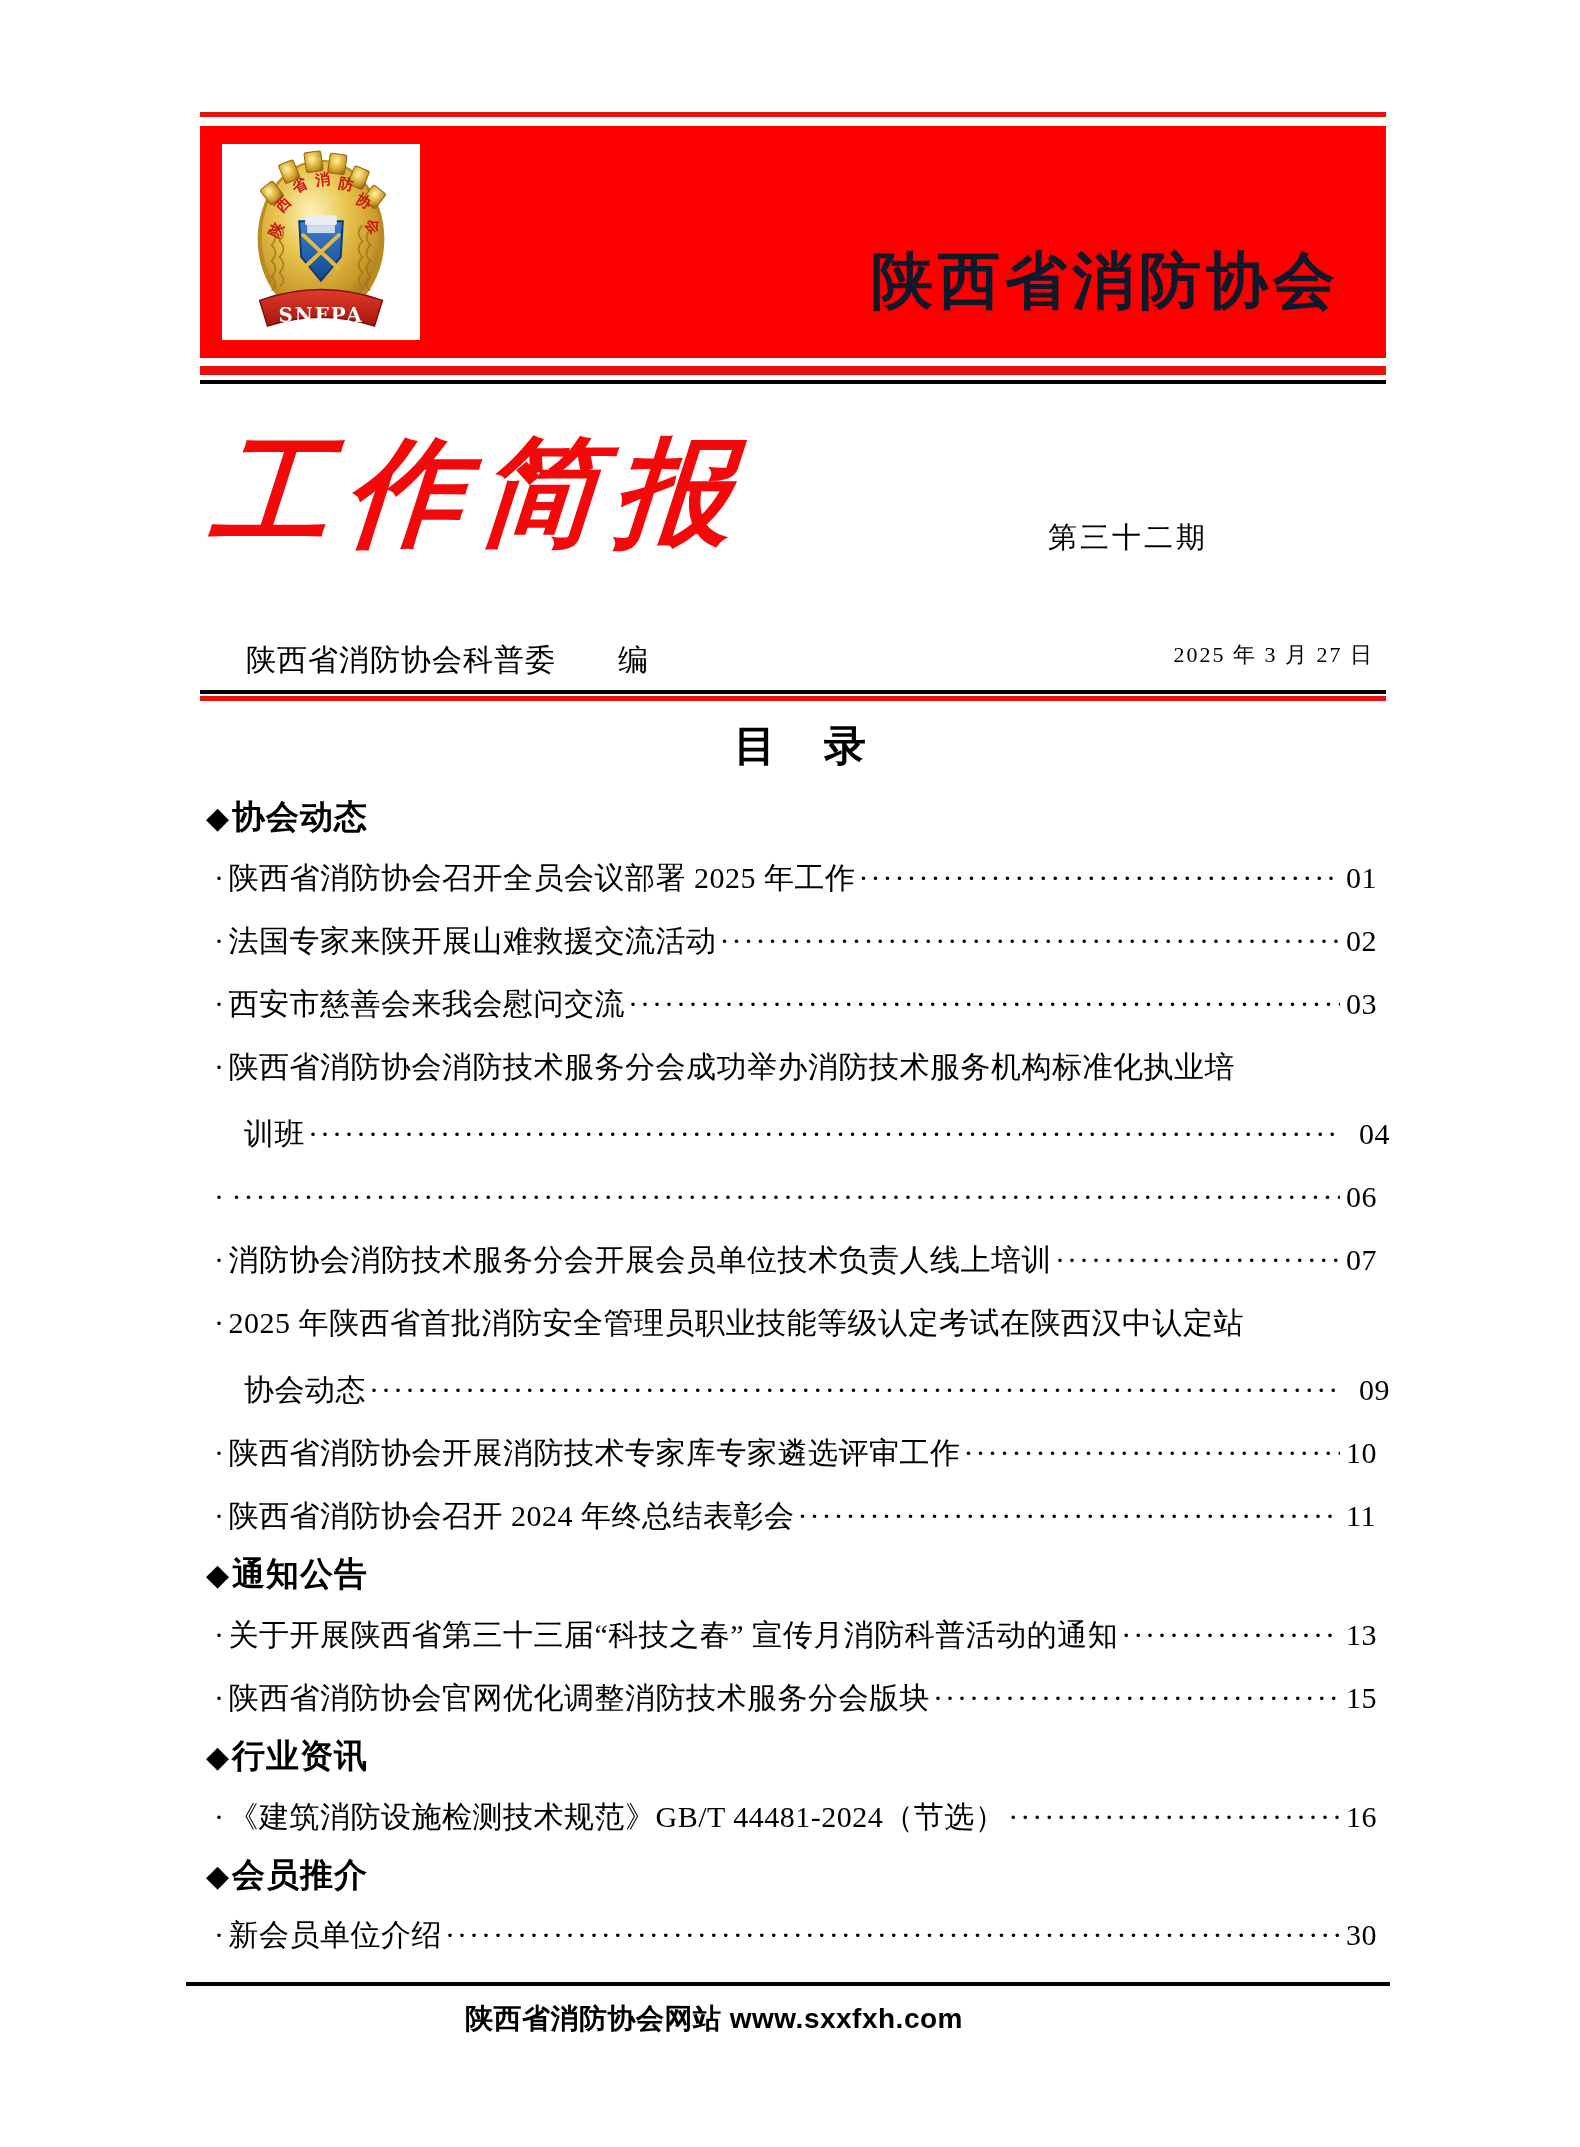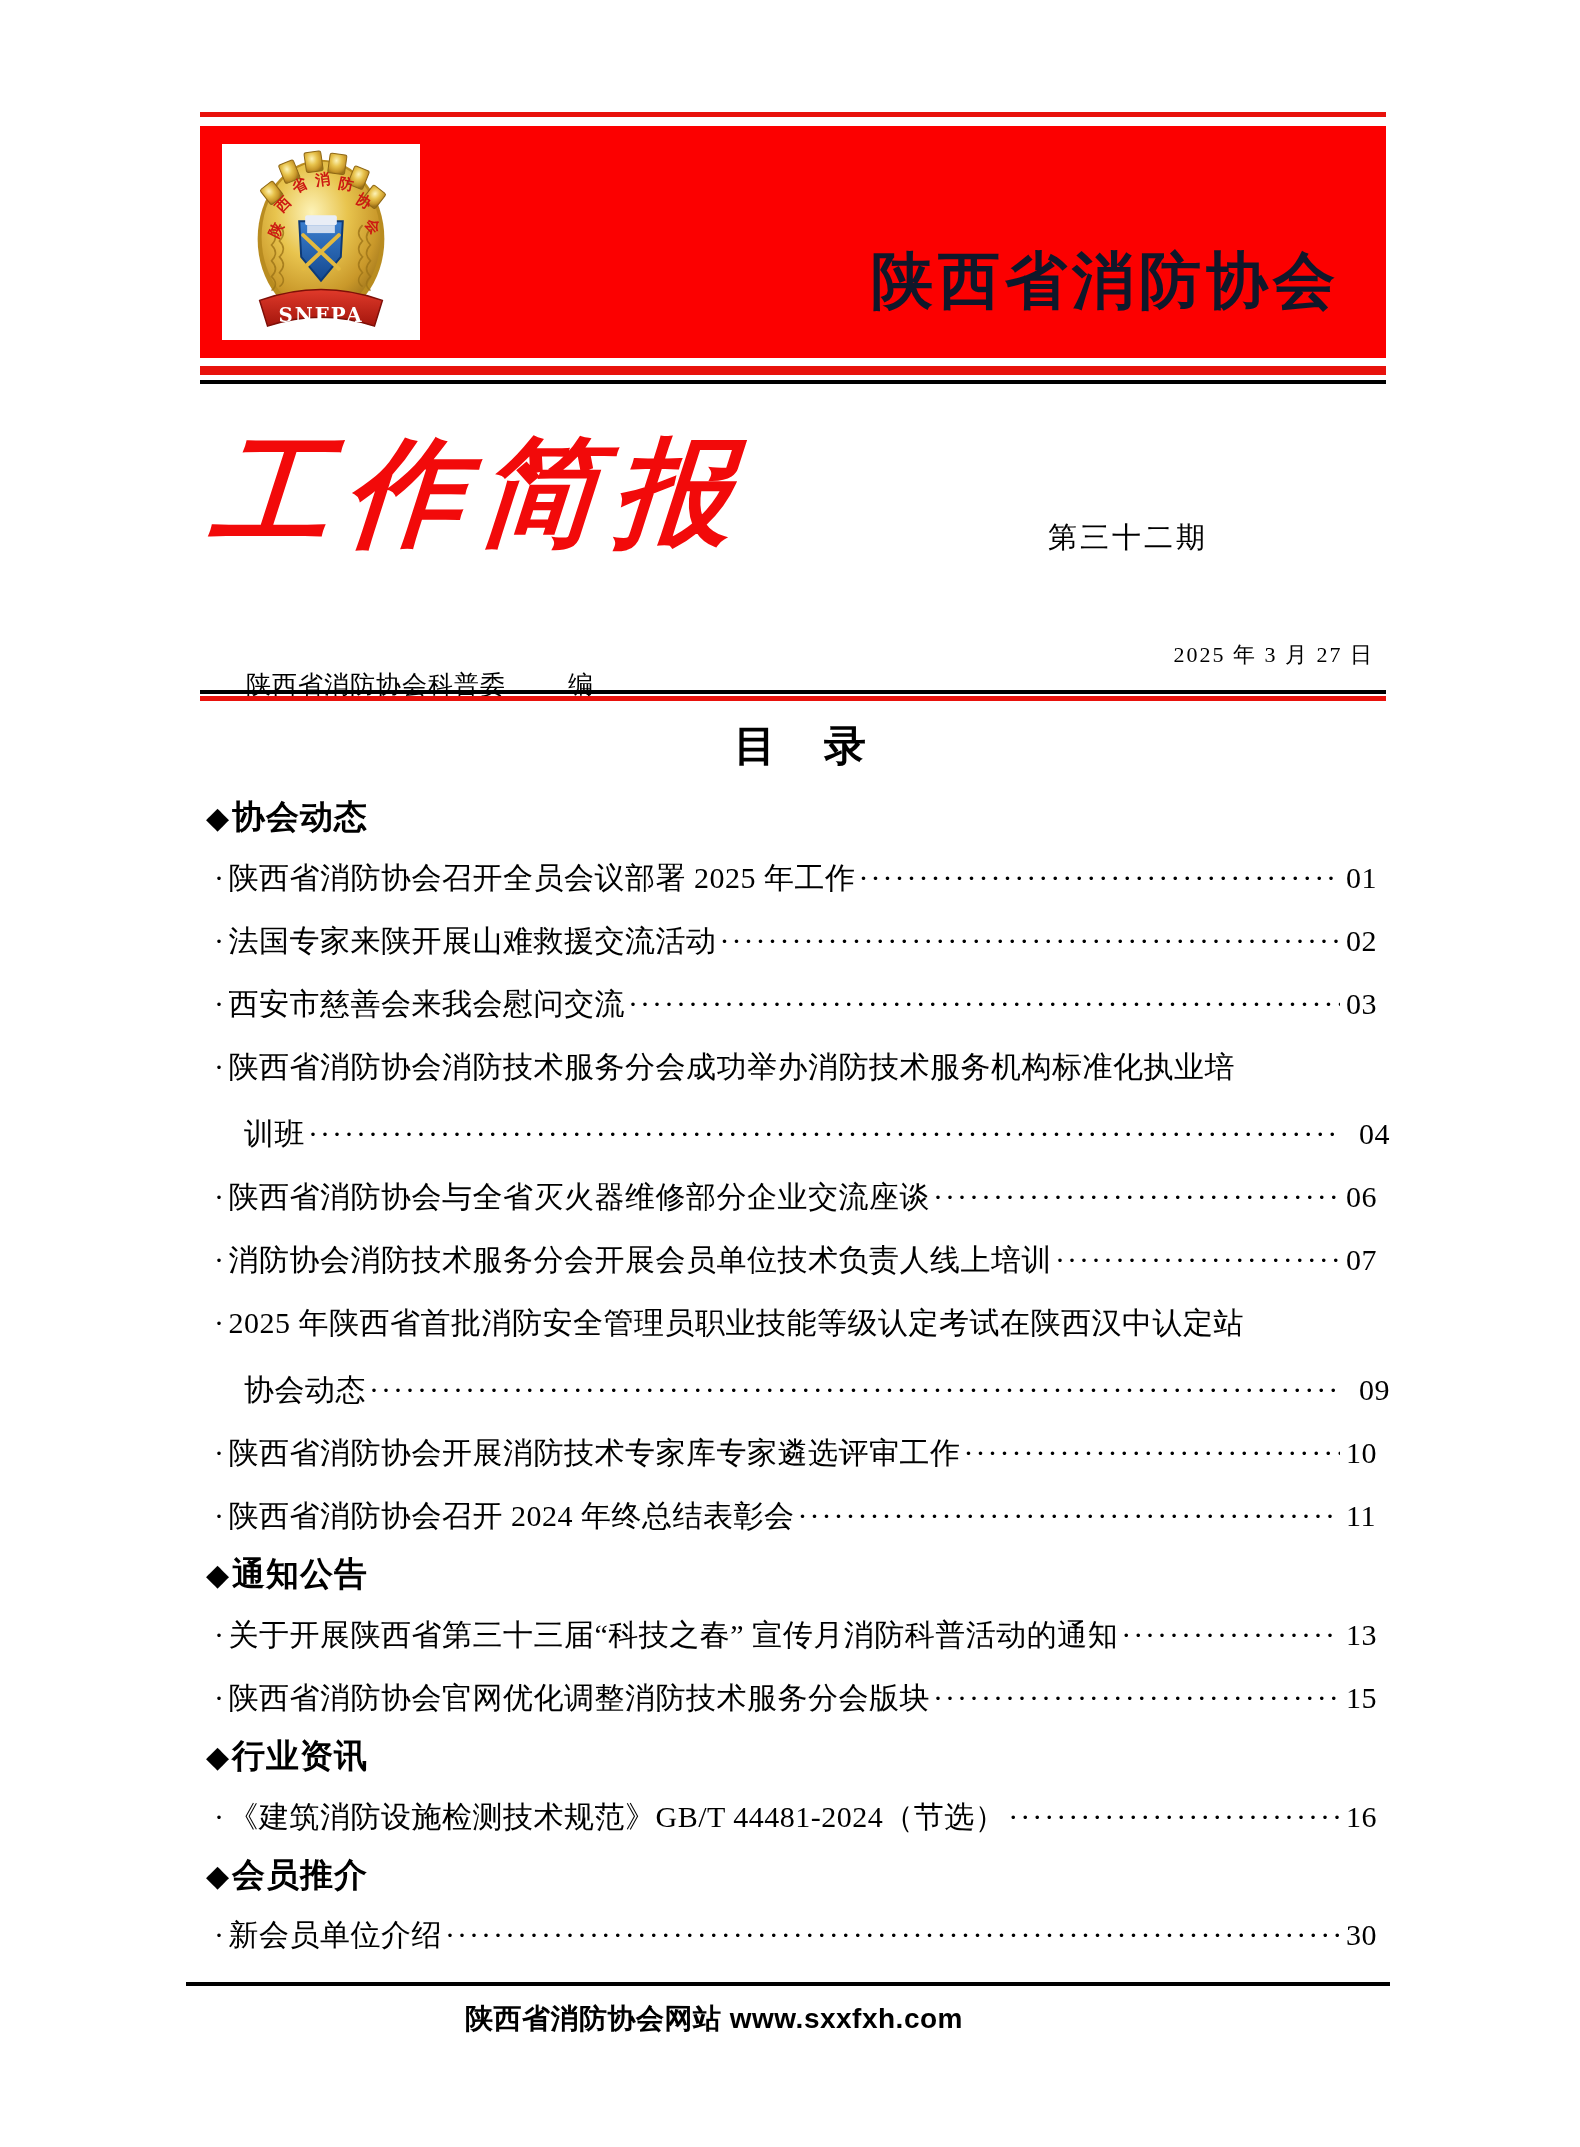--- a/index.html
+++ b/index.html
@@ -105,24 +105,23 @@
     position: absolute;
     left: 200px;
     top: 640px;
     width: 1186px;
     height: 58px;
   }
   .editor-left {
     position: absolute;
     left: 46px;
     top: 0;
-    font-size: 25px;
+    font-size: 30px;
     letter-spacing: 1px;
     white-space: nowrap;
-    margin-top: 28px;
   }
   .editor-gap { display: inline-block; width: 62px; }
   .editor-right {
     position: absolute;
     right: 12px;
     top: 0;
     font-size: 22px;
     letter-spacing: 2px;
     white-space: nowrap;
   }
@@ -384,21 +383,20 @@
           <span class="label">陕西省消防协会消防技术服务分会成功举办消防技术服务机构标准化执业培</span>
         </div>
         <div class="line2">
           <span class="label2">训班</span>
           <span class="leader">····························································································································································································································</span>
           <span class="pageno">04</span>
         </div>
       </div>
       <div class="toc-item">
         <span class="bullet">·</span>
-        <span class="label">陕西省消防协会与全省灭火器维修部分企业交流座谈</span>
         <span class="leader">····························································································································································································································</span>
         <span class="pageno">06</span>
       </div>
       <div class="toc-item">
         <span class="bullet">·</span>
         <span class="label">消防协会消防技术服务分会开展会员单位技术负责人线上培训</span>
         <span class="leader">····························································································································································································································</span>
         <span class="pageno">07</span>
       </div>
       <div class="toc-item-wrap">

